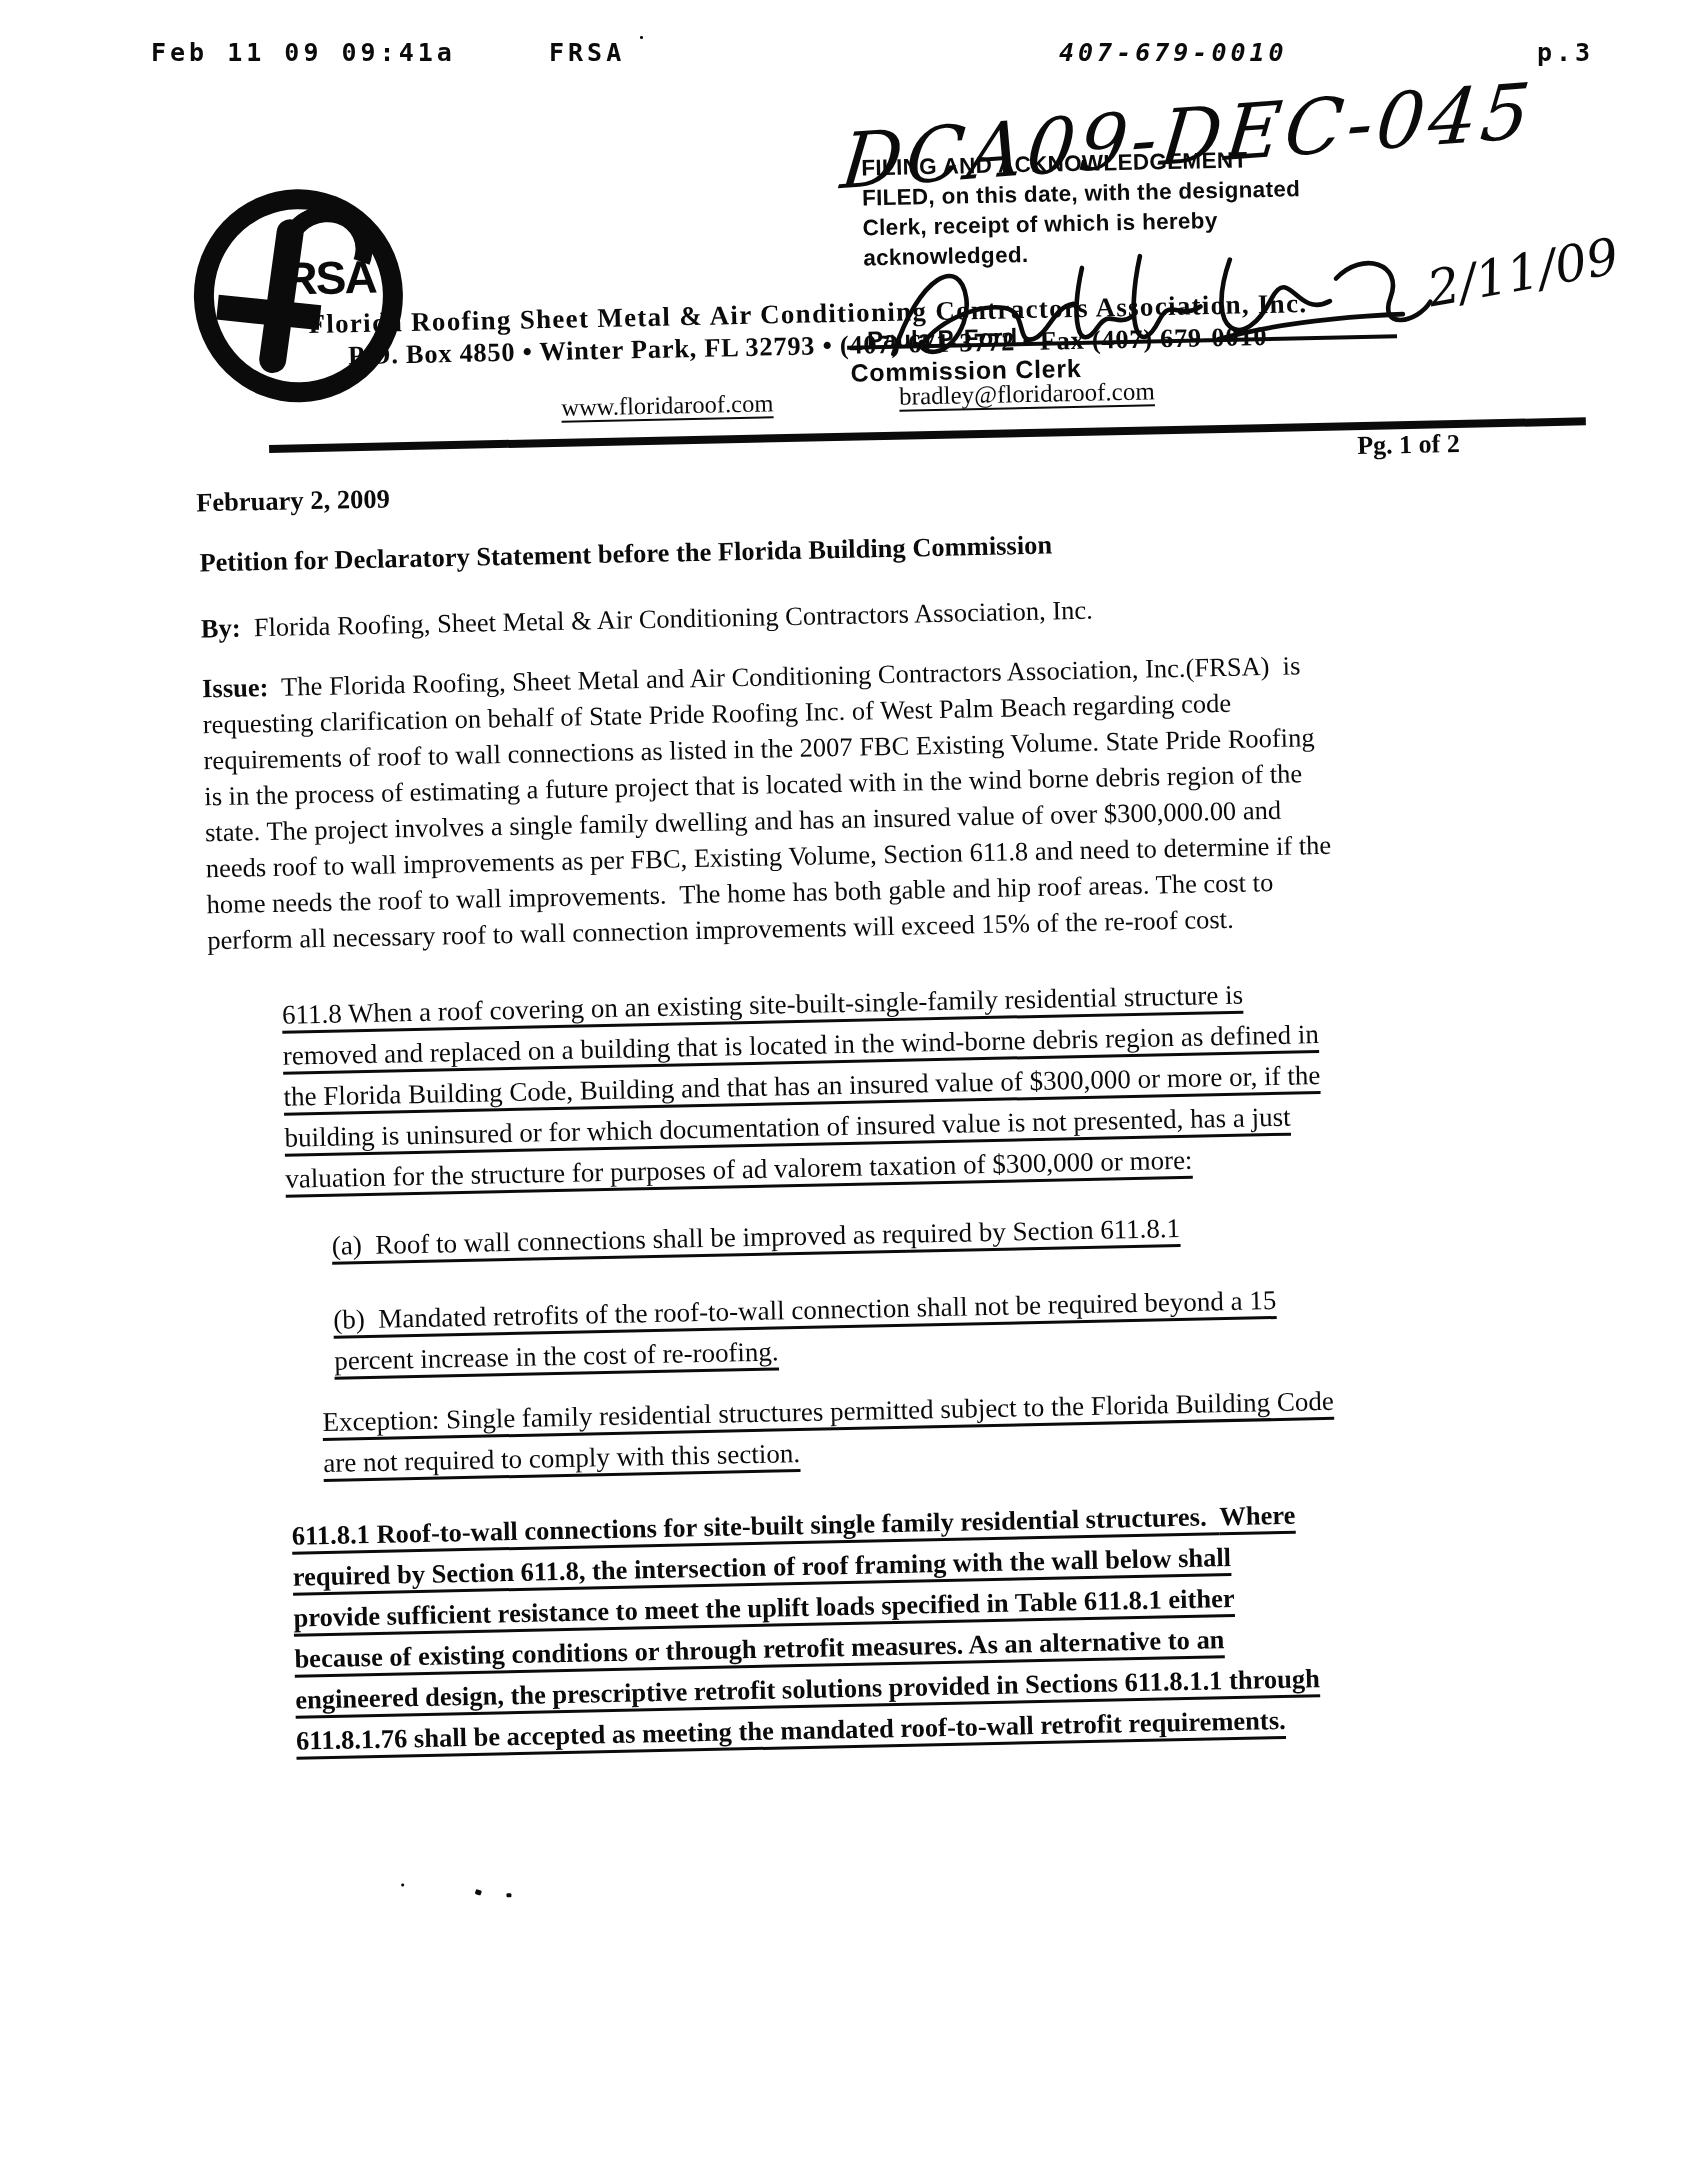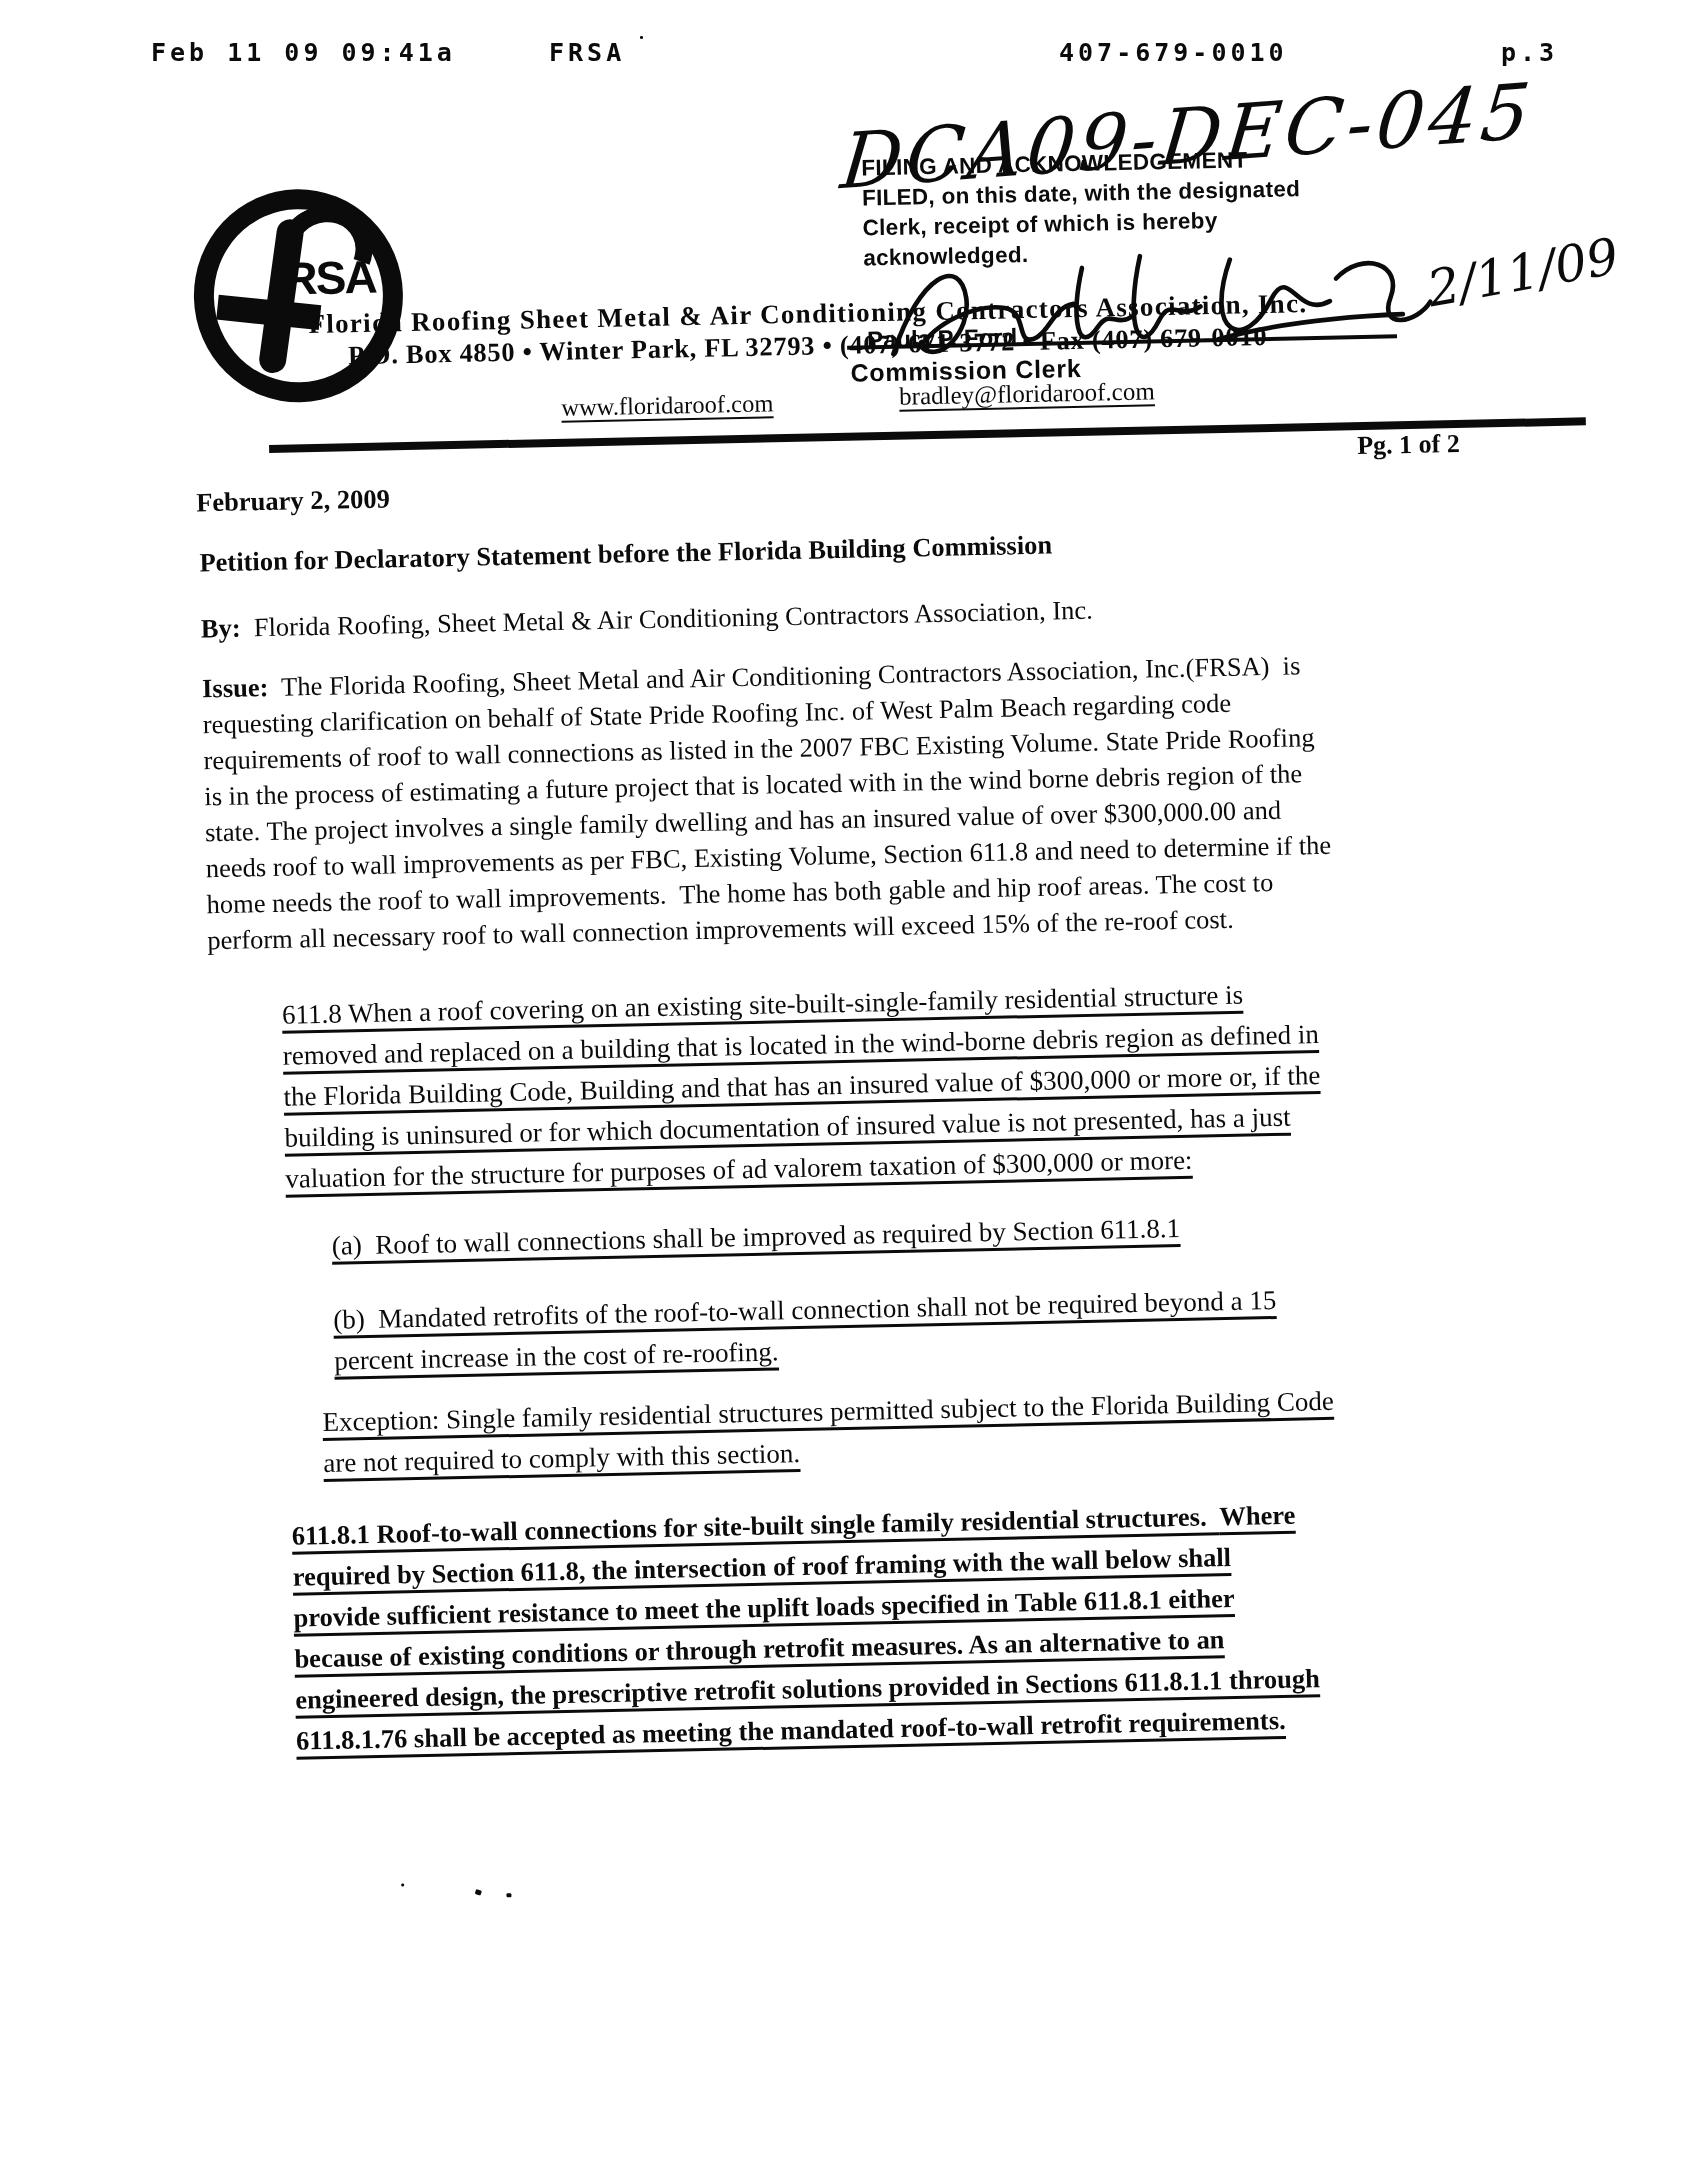--- a/index.html
+++ b/index.html
@@ -8,22 +8,22 @@
     color:#0b0b0b;font-family:"Liberation Serif",serif;overflow:hidden;
   }
   
   .fax-header{
     position:absolute;top:38px;left:0;width:100%;height:33px;
     font-family:"DejaVu Sans Mono",monospace;font-weight:bold;font-size:25px;letter-spacing:4px;
   }
   .fax-header span{position:absolute;white-space:pre;}
   .fx-datetime{left:151px;text-align:center;}
   .fx-sender{left:549px;}
-  .fx-phone{left:1059px;}
-  .fx-page{left:1501px;}
+  .fx-phone{left:1059px;font-style:italic;}
+  .fx-page{left:1537px;}
 
   
   .letter{position:absolute;inset:0;transform:rotate(-1.2deg);transform-origin:265px 444px;}
 
   
   .logo{position:absolute;left:197px;top:190px;width:209px;height:213px;}
   .logo-ring{position:absolute;inset:0;border:20px solid #0b0b0b;border-radius:50%;}
   .logo-stem{position:absolute;left:74px;top:29px;width:26.5px;height:155px;background:#0b0b0b;border-radius:14.6px;transform:rotate(9deg);}
   .logo-hook{position:absolute;left:85px;top:17px;width:61px;height:56px;border:17px solid transparent;border-top-color:#0b0b0b;border-right-color:#0b0b0b;border-radius:50%;transform:rotate(-24deg);}
   .logo-cross{position:absolute;left:22.5px;top:110px;width:103px;height:25px;background:#0b0b0b;transform:rotate(7deg);}

